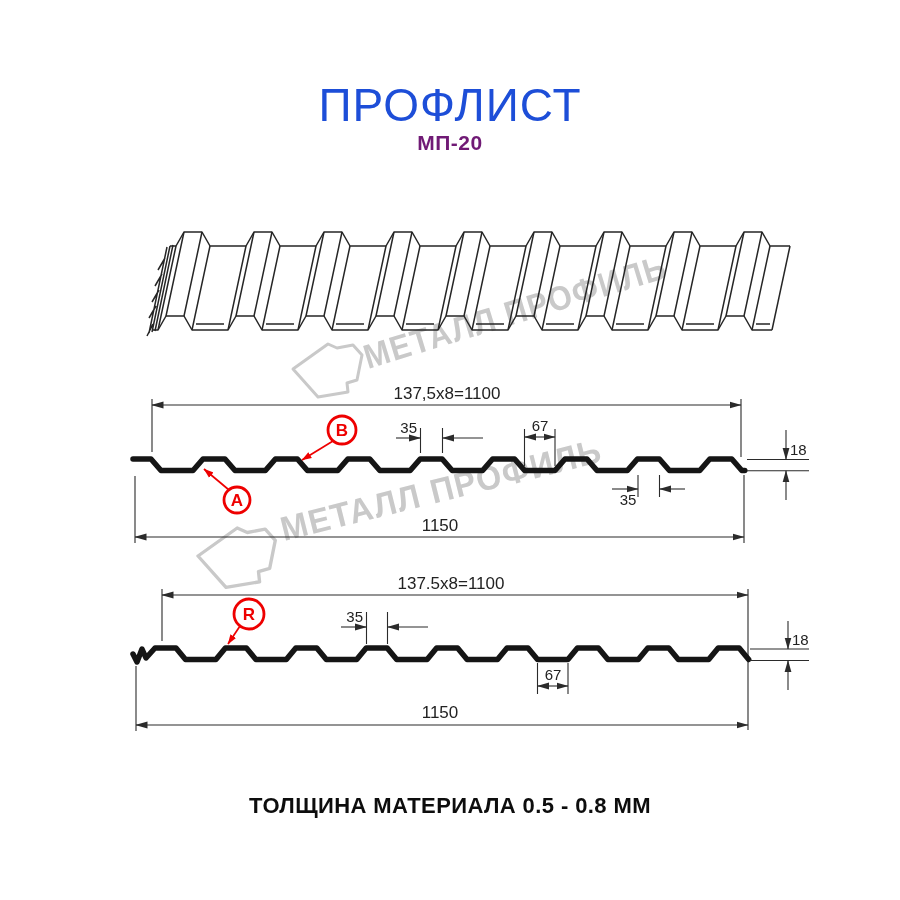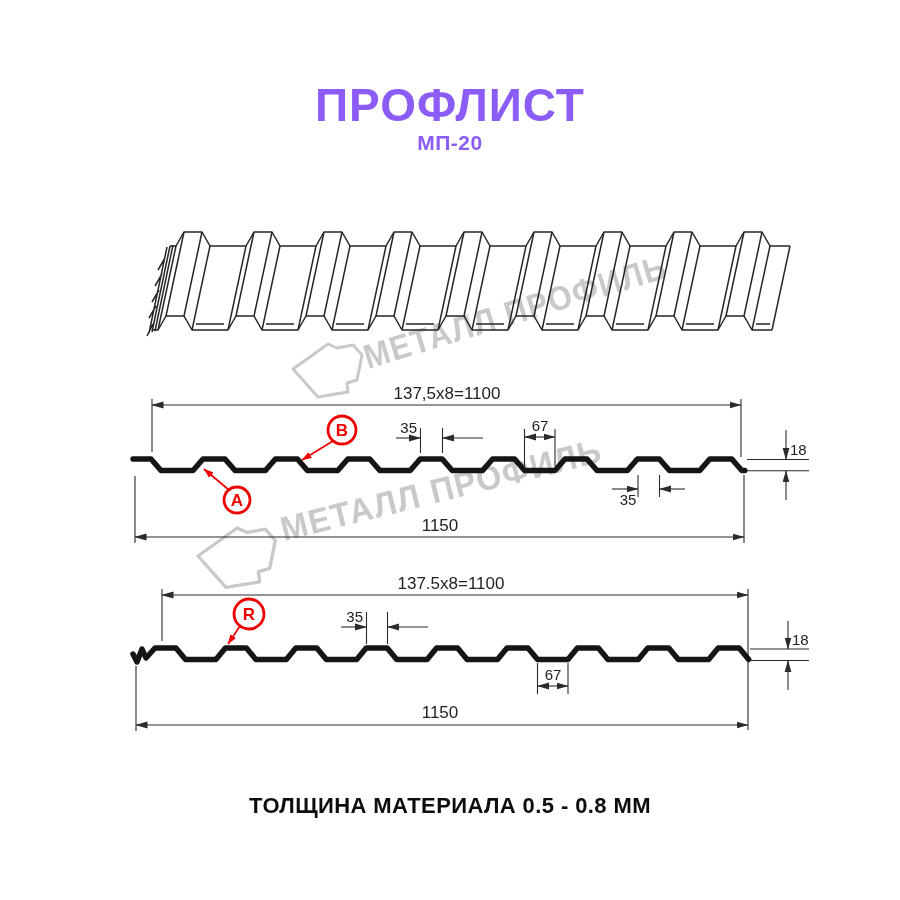--- a/index.html
+++ b/index.html
@@ -1,21 +1,21 @@
 <!DOCTYPE html>
 <html><head>
 <meta charset="utf-8">
 <style>
   html,body{margin:0;padding:0;background:#ffffff;}
   .page{position:relative;width:900px;height:900px;background:#ffffff;overflow:hidden;
         font-family:"Liberation Sans",sans-serif;color:#111;}
   .title{position:absolute;top:78px;left:0;width:100%;text-align:center;
-         font-size:46px;font-weight:bold;letter-spacing:1px;color:#8b5cf6;}
+         font-size:46px;font-weight:normal;letter-spacing:1px;color:#1d4ed8;}
   .subtitle{position:absolute;top:131px;left:0;width:100%;text-align:center;
-         font-size:21px;font-weight:bold;letter-spacing:0.5px;color:#8b5cf6;}
+         font-size:21px;font-weight:bold;letter-spacing:0.5px;color:#701a75;}
   .footer{position:absolute;top:793px;left:0;width:100%;text-align:center;
          font-size:22px;font-weight:bold;letter-spacing:0.4px;color:#0d0d0d;}
   svg{position:absolute;left:0;top:0;}
   .dimtxt{font-family:"Liberation Sans",sans-serif;font-size:15px;fill:#222;}
   .dimtxt-big{font-family:"Liberation Sans",sans-serif;font-size:17px;fill:#222;}
   .thin{stroke:#2b2b2b;stroke-width:1.1;fill:none;}
   .wire{stroke:#262626;stroke-width:1.5;fill:none;stroke-linejoin:round;}
   .profile{stroke:#151515;stroke-width:5.5;fill:none;stroke-linejoin:round;stroke-linecap:round;}
   .redline{stroke:#ee0000;stroke-width:1.7;fill:none;}
   .redcircle{stroke:#ee0000;stroke-width:2.8;fill:none;}

